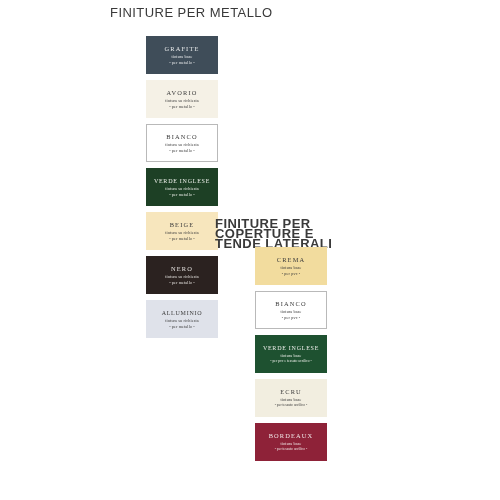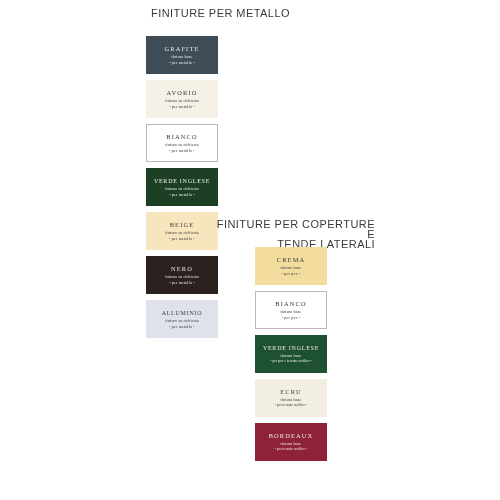--- a/index.html
+++ b/index.html
@@ -18,36 +18,37 @@
   .page {
     position: relative;
     width: 500px;
     height: 500px;
   }
 
   
   .section-title {
     position: absolute;
     font-family: "Liberation Sans", sans-serif;
-    font-size: 11px;
+    font-size: 13px;
     letter-spacing: 0.45px;
     color: #3a3a3a;
-    text-align: right;
+    text-align: left;
     line-height: 10px;
     white-space: pre-line;
   }
   #metal-title {
     left: 110px;
     top: 8px;
     width: 180px;
   }
   #cover-title {
     left: 215px;
     top: 219px;
     width: 160px;
+    font-weight: bold;
   }
 
   
   .column {
     position: absolute;
   }
   #metal-column {
     left: 146px;
     top: 36px;
     width: 72px;

